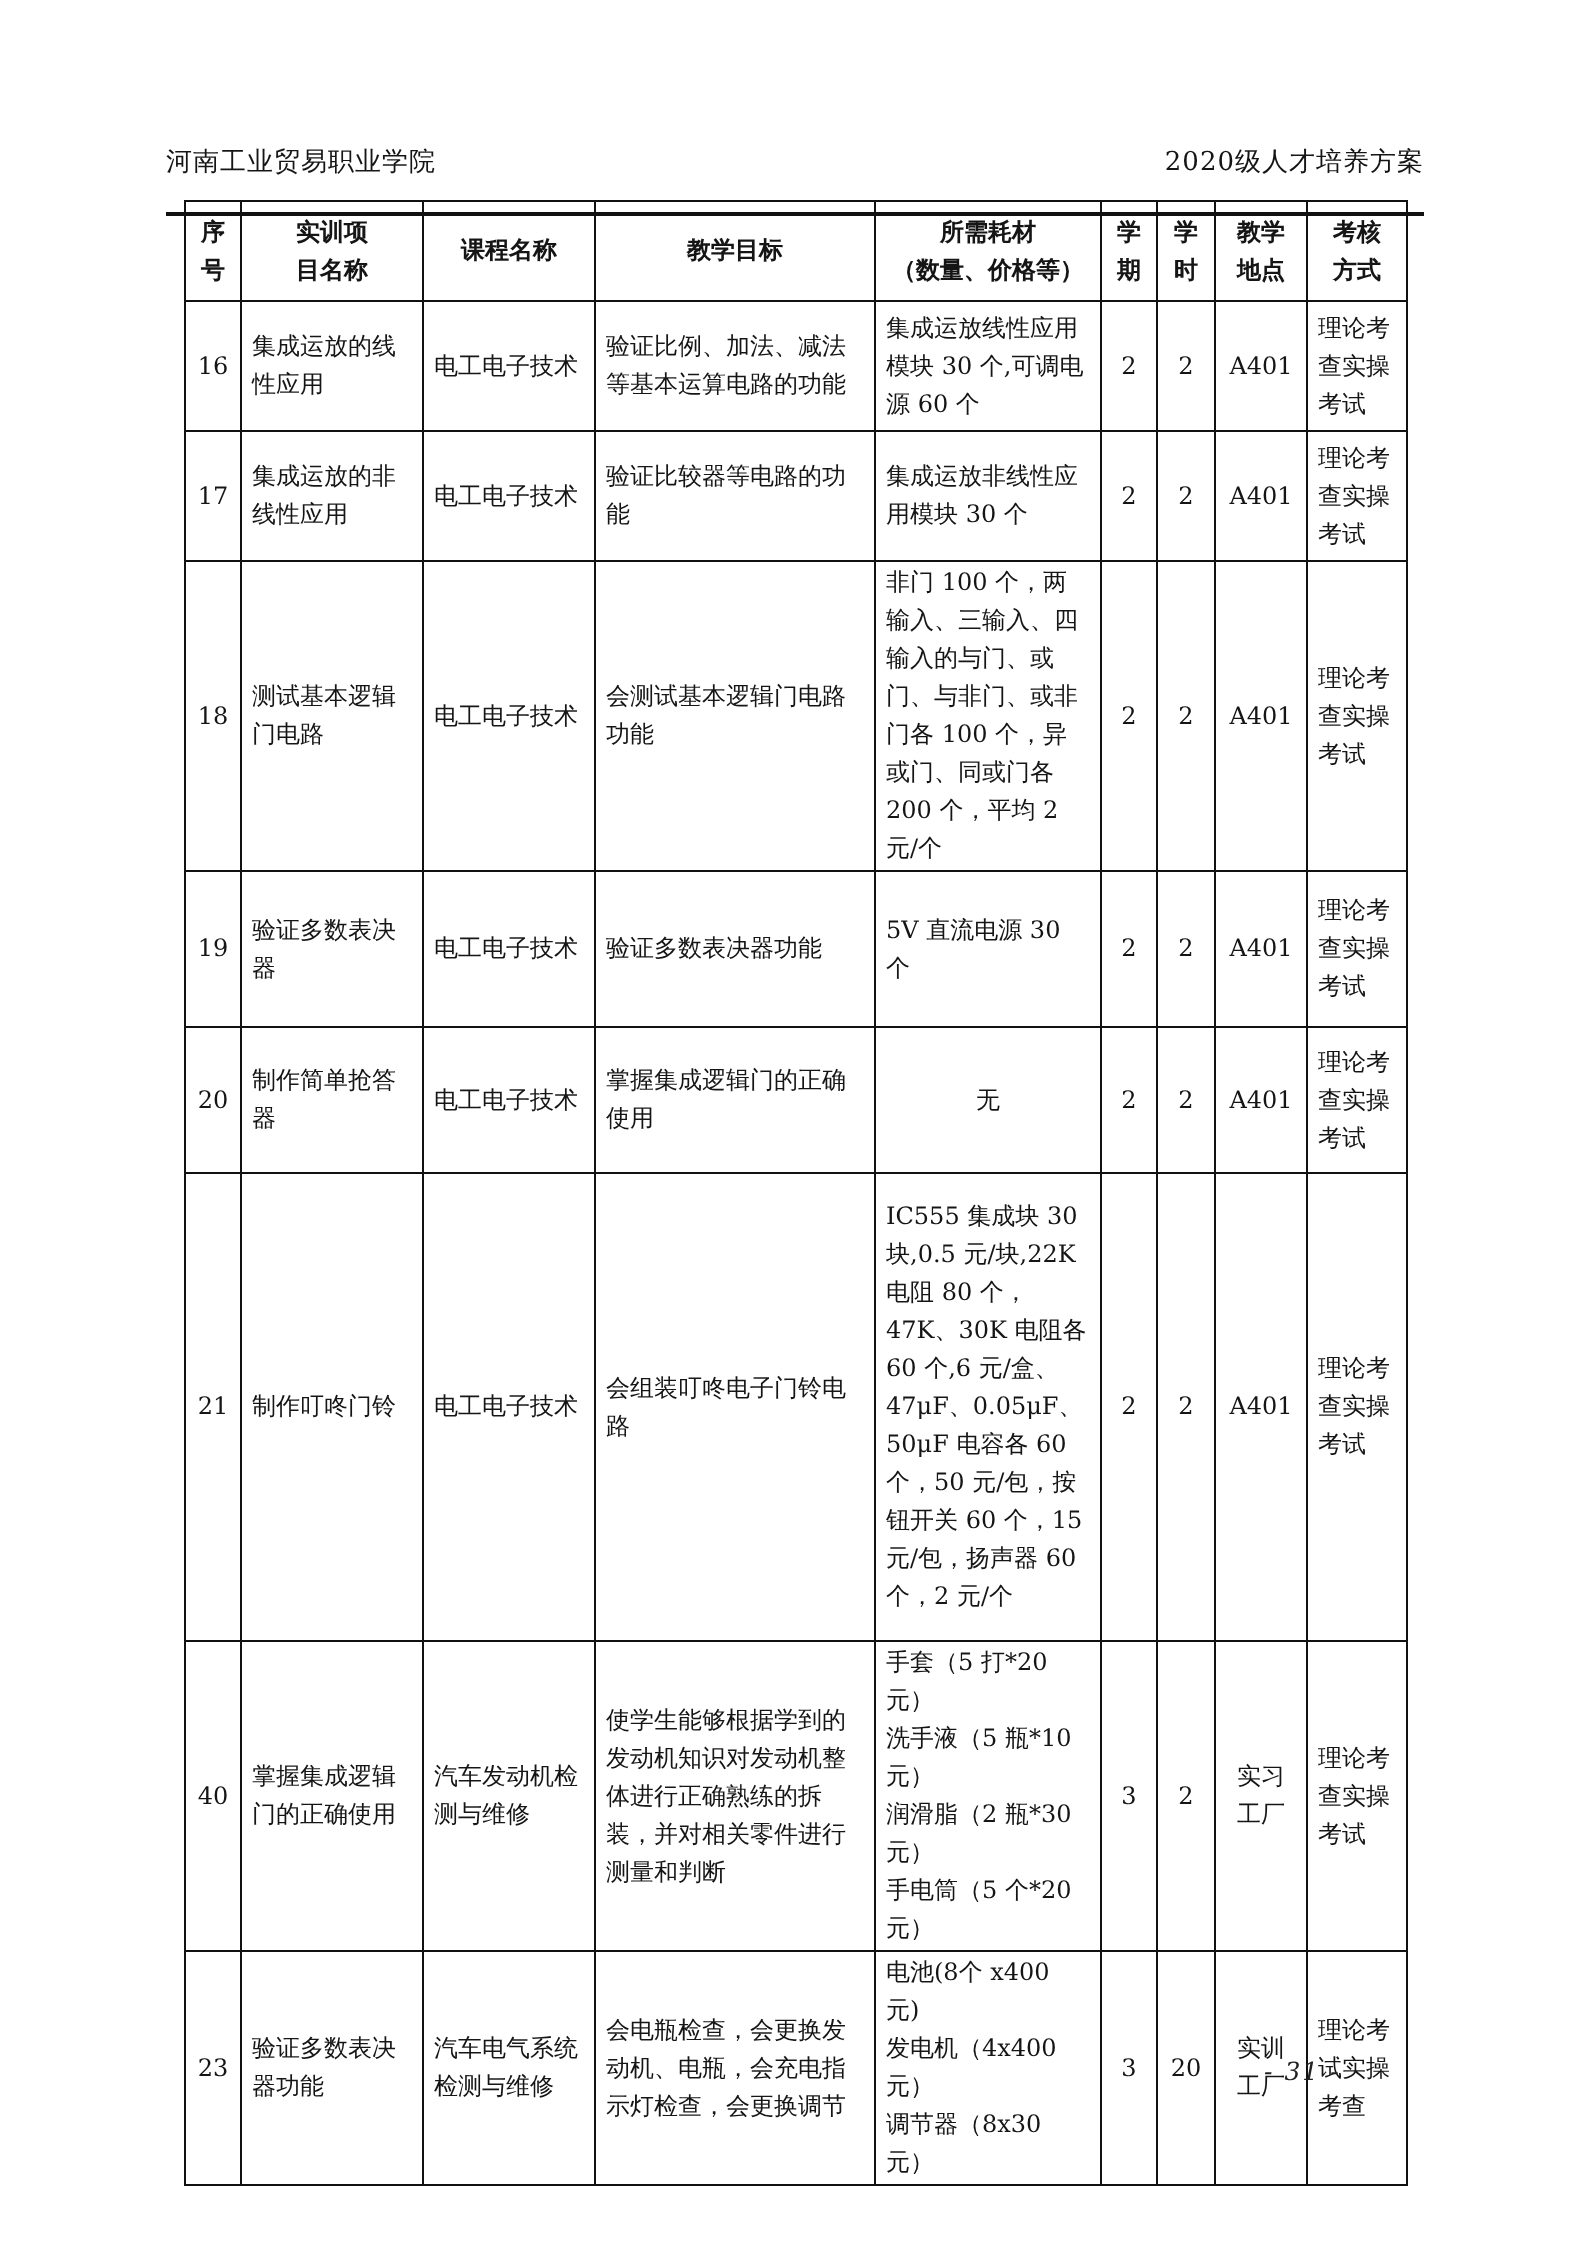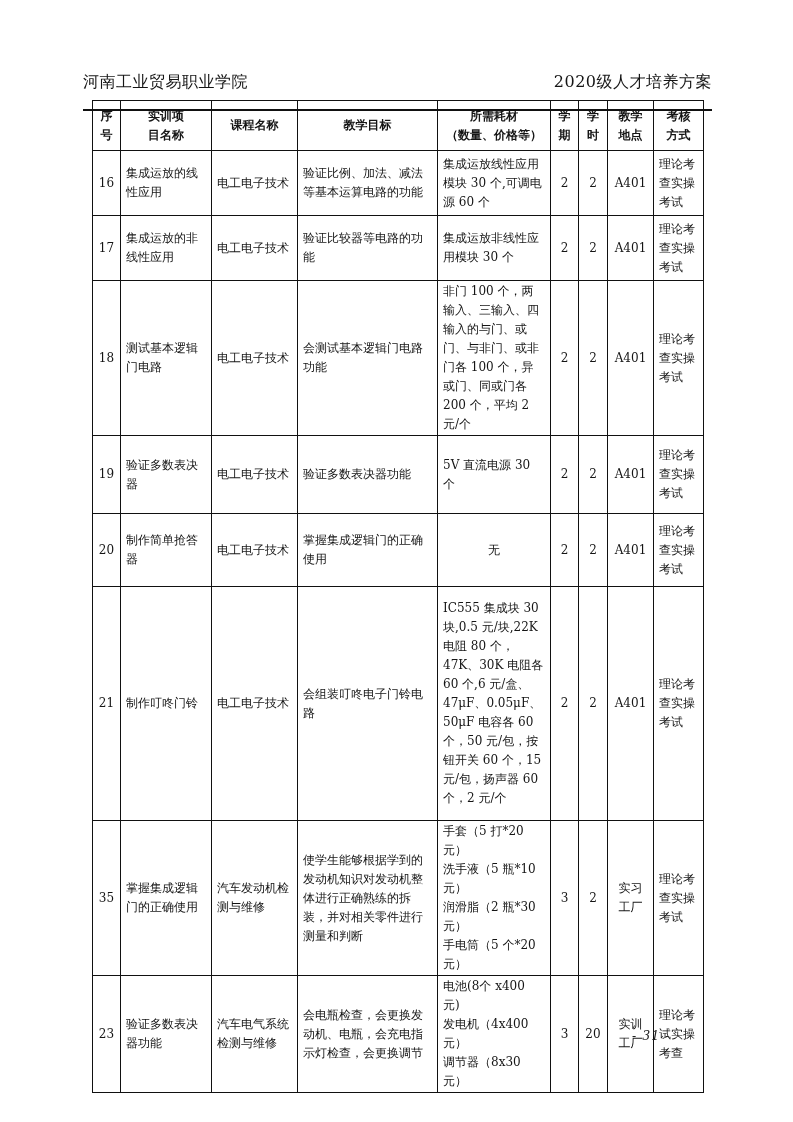--- a/index.html
+++ b/index.html
@@ -8,21 +8,21 @@
     width:793px;height:1122px;
     background:#fff;
     font-family:"DejaVu Serif","Liberation Serif",serif;
     color:#151515;
     overflow:hidden;
   }
   
   .running-header{
     position:absolute;left:83px;top:72px;width:629px;
     display:flex;justify-content:space-between;align-items:flex-end;
-    font-size:16px;letter-spacing:.5px;
+    font-size:13px;letter-spacing:.5px;
     border-bottom:2px solid #111;
     padding-bottom:16px;
   }
   
   .table-wrap{position:absolute;left:92px;top:100px;}
   table{
     border-collapse:collapse;table-layout:fixed;width:611px;
     font-size:12px;line-height:19px;
   }
   table{border:1.5px solid #111;}
@@ -156,21 +156,21 @@
           <td>制作叮咚门铃</td>
           <td>电工电子技术</td>
           <td>会组装叮咚电子门铃电路</td>
           <td>IC555 集成块 30 块,0.5 元/块,22K 电阻 80 个，47K、30K 电阻各 60 个,6 元/盒、47μF、0.05μF、50μF 电容各 60 个，50 元/包，按钮开关 60 个，15 元/包，扬声器 60 个，2 元/个</td>
           <td class="tc">2</td>
           <td class="tc">2</td>
           <td class="tc">A401</td>
           <td>理论考查实操考试</td>
         </tr>
         <tr class="r22">
-          <td class="tc">35</td>
+          <td class="tc">40</td>
           <td>掌握集成逻辑门的正确使用</td>
           <td>汽车发动机检测与维修</td>
           <td>使学生能够根据学到的发动机知识对发动机整体进行正确熟练的拆装，并对相关零件进行测量和判断</td>
           <td>手套（5 打*20 元）
 洗手液（5 瓶*10 元）
 润滑脂（2 瓶*30 元）
 手电筒（5 个*20 元）</td>
           <td class="tc">3</td>
           <td class="tc">2</td>
           <td class="tc">实习

